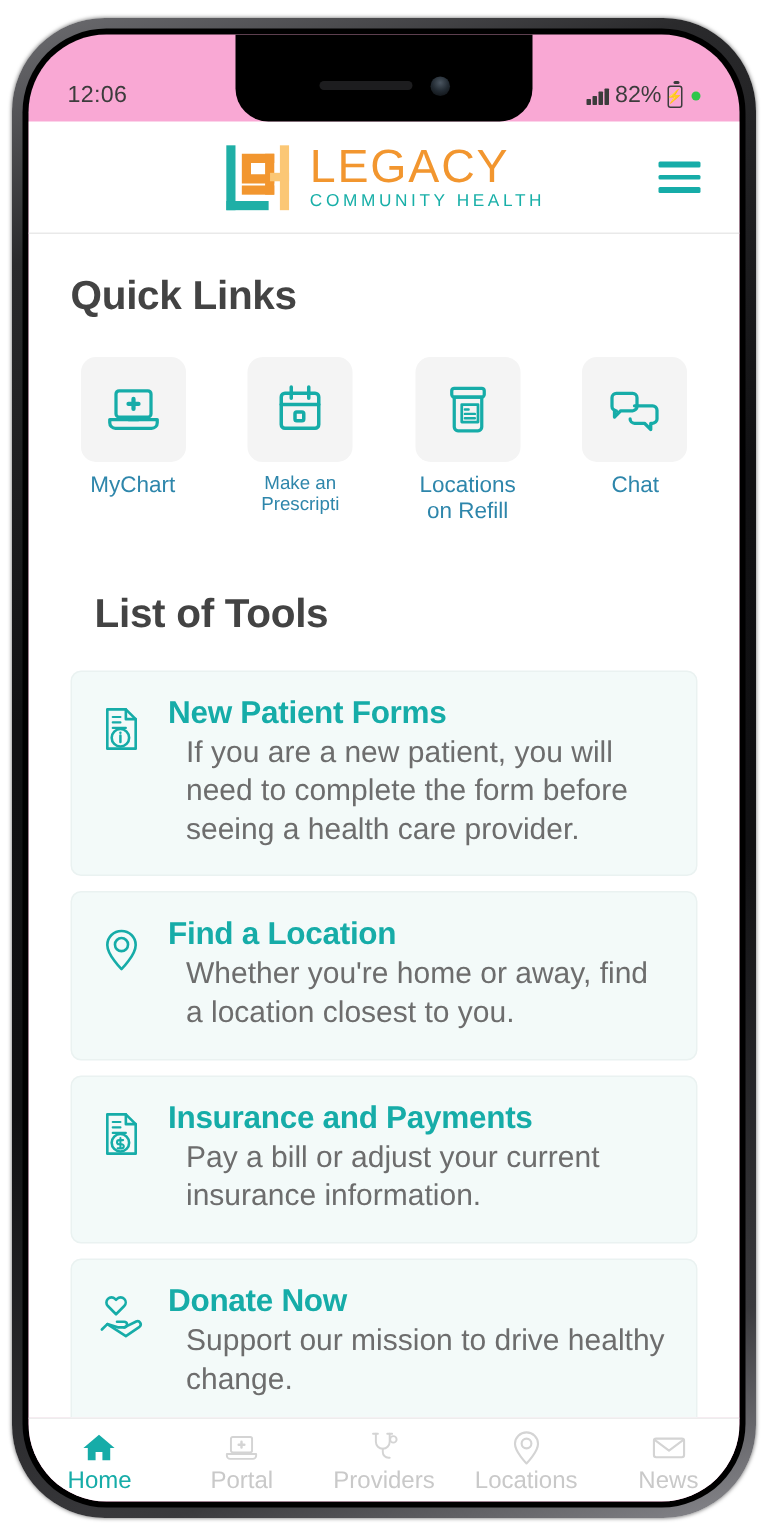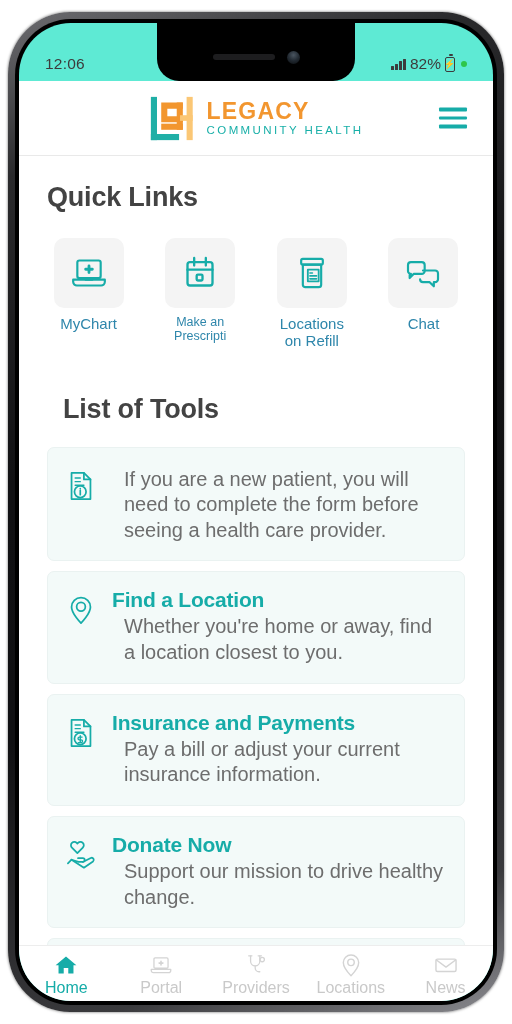--- a/index.html
+++ b/index.html
@@ -23,21 +23,21 @@
     position:relative;
     width:100%; height:100%;
     border-radius:56px;
     background:#000;
     padding:4px;
   }
   #screen{
     position:relative;
     width:100%; height:100%;
     border-radius:52px;
-    background:#5eead4;
+    background:#f9a8d4;
     overflow:hidden;
   }
 
   
   #notch{
     position:absolute; top:0; left:50%; transform:translateX(-50%);
     width:198px; height:58px;
     background:#000;
     border-bottom-left-radius:22px; border-bottom-right-radius:22px;
     z-index:40;
@@ -84,21 +84,21 @@
     position:absolute; top:58px; left:0; right:0; height:75px;
     background:#fff;
     border-bottom:1px solid #e9e9e9;
     display:flex; align-items:center; justify-content:center;
     z-index:20;
   }
   #brand-logo{ display:flex; align-items:center; gap:11px; }
   #logo-mark{ width:47px; height:47px; flex:0 0 auto; }
   #brand-text{ display:flex; flex-direction:column; }
   #brand-name{
-    font-size:23px; font-weight:700; color:#F2962F;
+    font-size:31px; font-weight:400; color:#F2962F;
     letter-spacing:1.2px; line-height:.98;
   }
   #brand-tagline{
     font-size:11.5px; font-weight:400; color:#18AFA8;
     letter-spacing:2.4px; text-align:right; margin-top:2px;
   }
   #menu-button{
     position:absolute; right:22px; top:50%; transform:translateY(-50%);
     display:flex; flex-direction:column; gap:5px; cursor:pointer;
     padding:4px;
@@ -292,20 +292,21 @@
         <div class="tool-icon">
           <svg width="32" height="32" viewBox="0 0 44 44" fill="none" stroke="#16ACA8" stroke-width="2.4" stroke-linecap="round" stroke-linejoin="round">
             <path d="M9 4h17l9 9v27H9z"></path>
             <path d="M26 4v9h9"></path>
             <path d="M14 11h7M14 16h7M14 21h12" stroke-width="2"></path>
             <circle cx="21" cy="30" r="8" fill="#f3faf9"></circle>
             <path d="M21 28v6M21 25.4v.1" stroke-width="2.3"></path>
           </svg>
         </div>
         <div class="tool-body">
+          <div class="tool-title">New Patient Forms</div>
           <div class="tool-desc">If you are a new patient, you will need to complete the form before seeing a health care provider.</div>
         </div>
       </div>
 
       <div class="tool-card">
         <div class="tool-icon">
           <svg width="32" height="32" viewBox="0 0 44 44" fill="none" stroke="#16ACA8" stroke-width="2.4" stroke-linecap="round" stroke-linejoin="round">
             <path d="M22 5c-7.2 0-13 5.7-13 12.8C9 27 22 40 22 40s13-13 13-22.2C35 10.7 29.2 5 22 5z"></path>
             <circle cx="22" cy="17.5" r="6"></circle>
           </svg>

